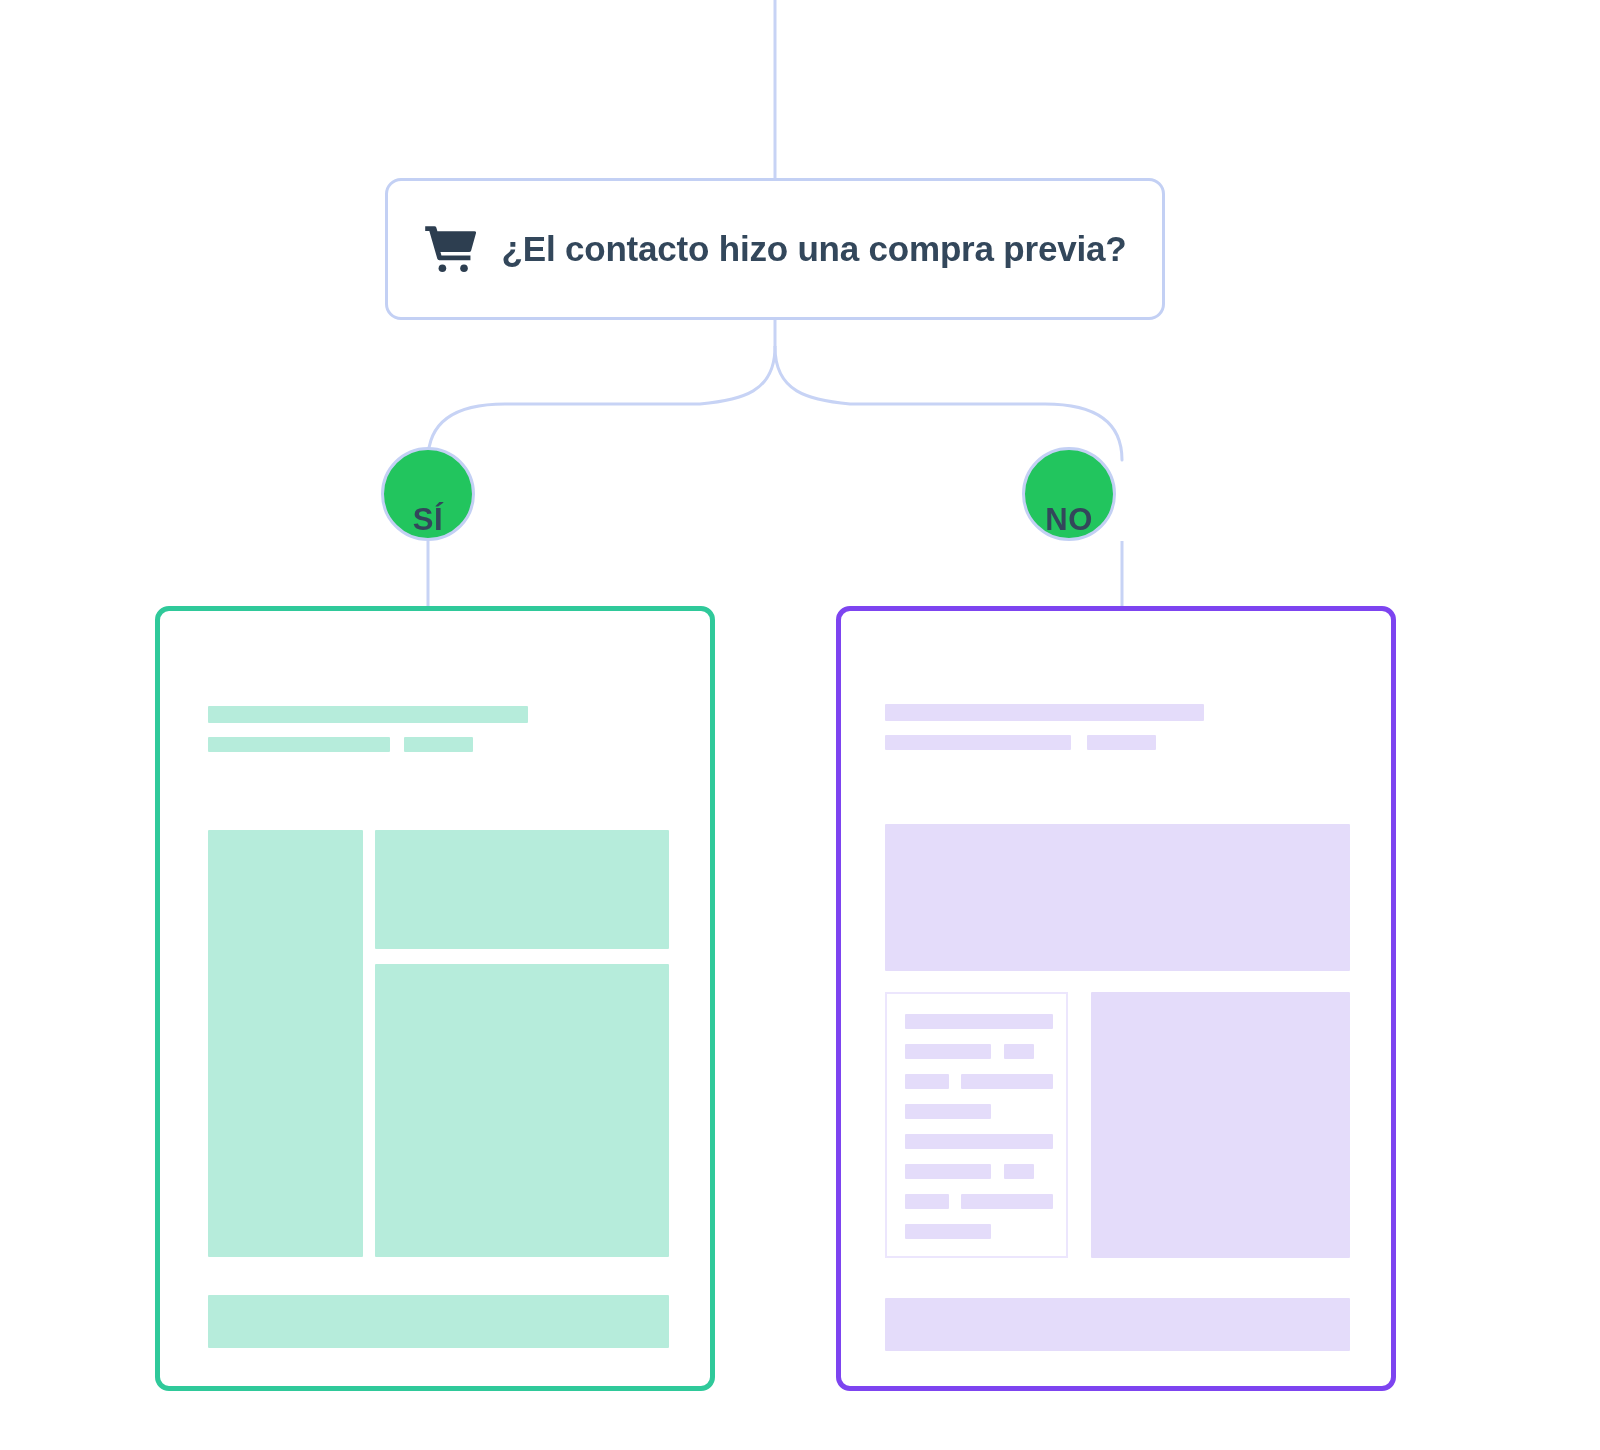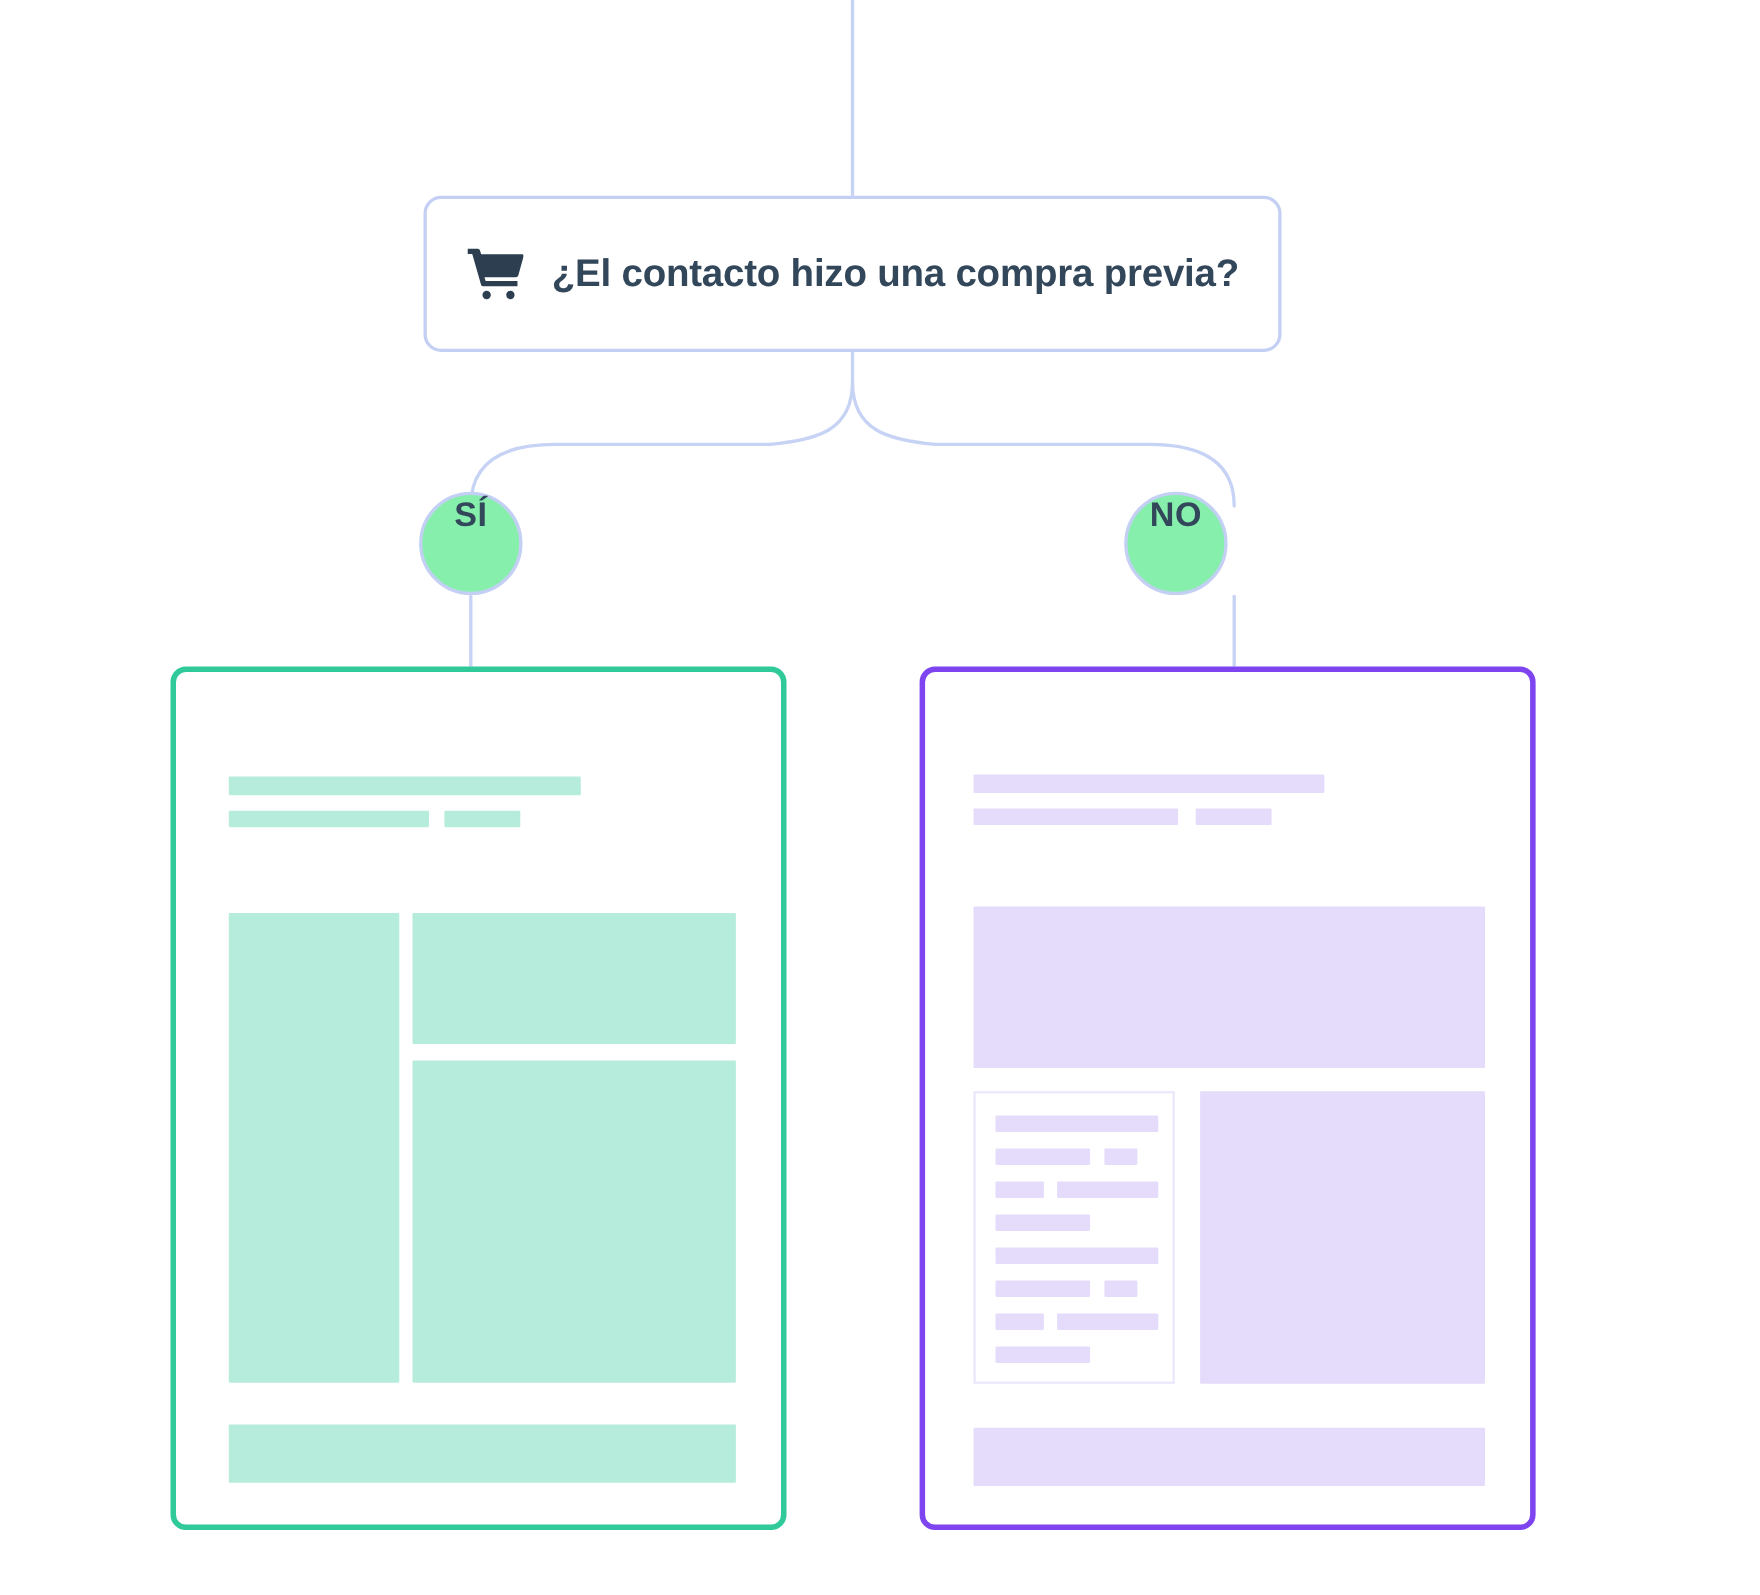--- a/index.html
+++ b/index.html
@@ -60,24 +60,24 @@
     white-space: nowrap;
   }
 
   
   .branch-circle {
     position: absolute;
     width: 94px;
     height: 94px;
     box-sizing: border-box;
     border-radius: 50%;
-    background: #86efac;
+    background: #22c55e;
     border: 3px solid #c3d0f4;
     display: flex;
-    align-items: flex-start;
+    align-items: flex-end;
     justify-content: center;
   }
   .branch-circle span {
     font-size: 31px;
     font-weight: 700;
     color: #33475b;
     letter-spacing: 0.5px;
   }
   #branch-yes { left: 381px; top: 447px; }
   #branch-no  { left: 1022px; top: 447px; }

